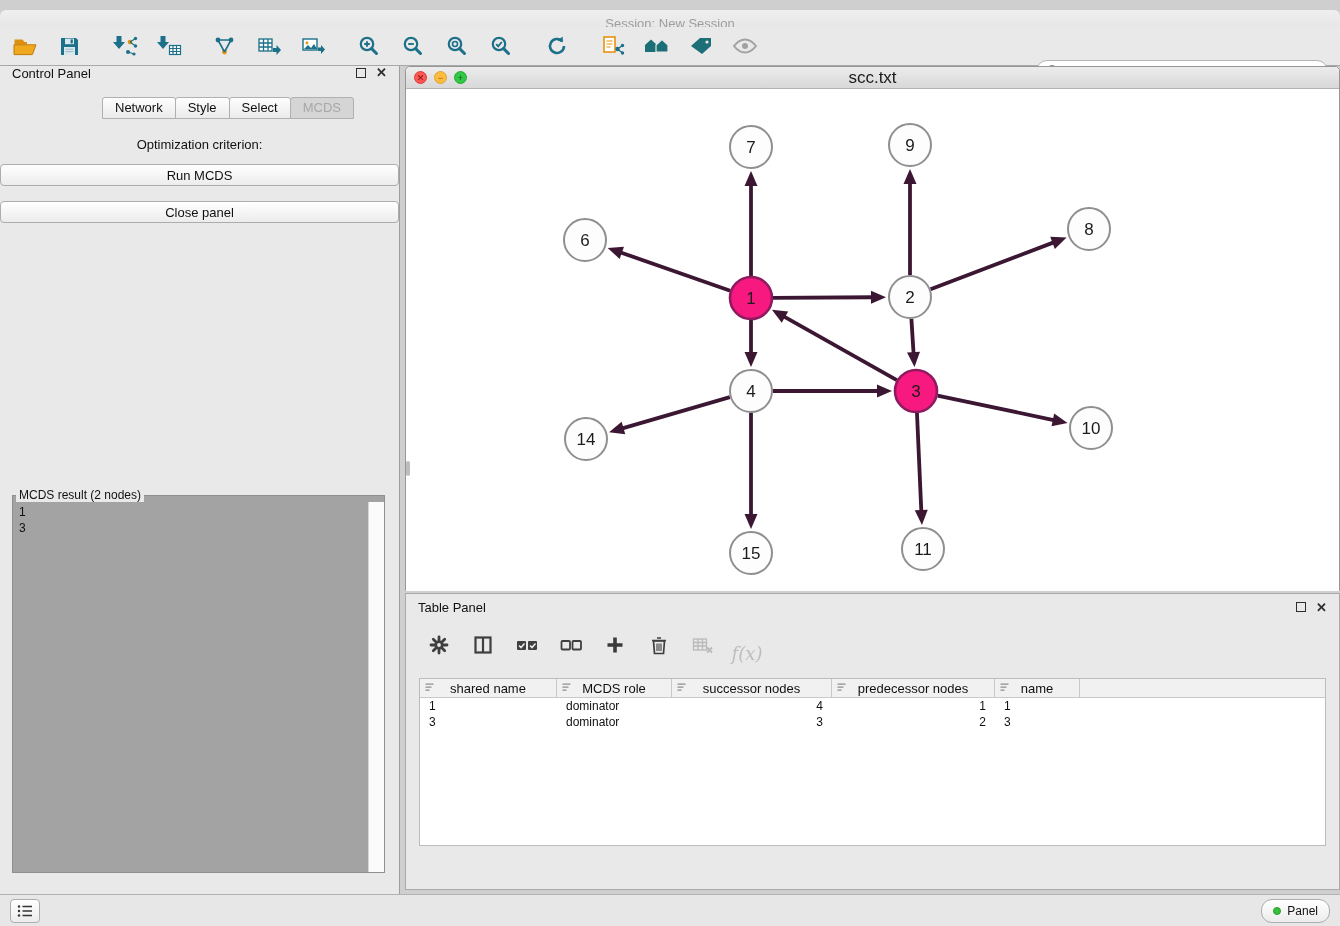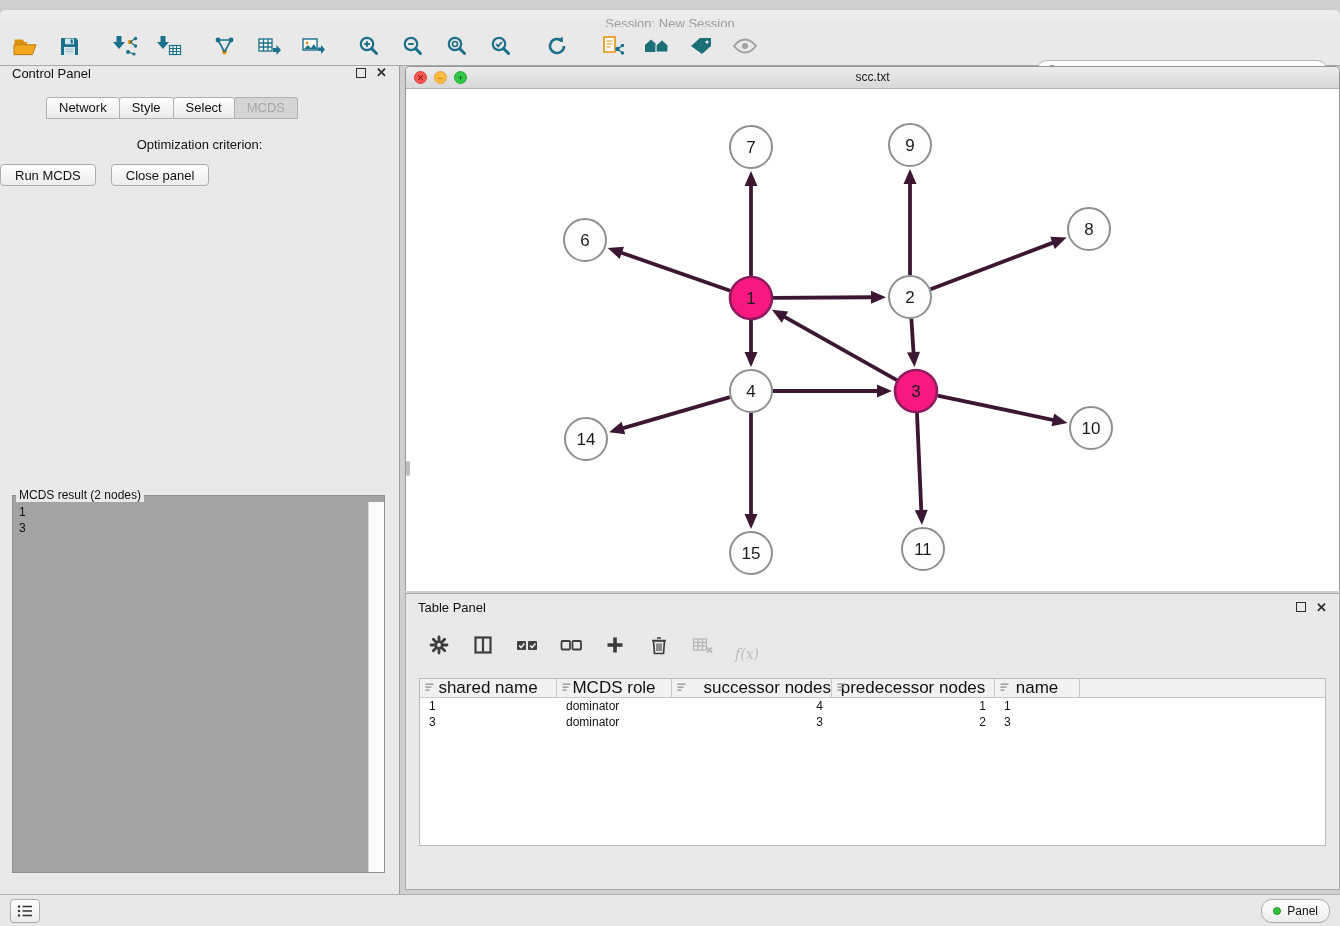--- a/index.html
+++ b/index.html
@@ -41,37 +41,37 @@
   }
   
   .control-panel{
     position:absolute;left:0;top:66px;width:400px;height:828px;
     background:#e9e9e9;border-right:1px solid #9e9e9e;box-sizing:border-box;
   }
   .panel-header{height:28px;display:flex;align-items:flex-start;padding:0 12px;font-size:13px;color:#111;}
   .panel-hdr-icons{margin-left:auto;display:flex;align-items:center;gap:10px;}
   .float-ico{width:8px;height:8px;border:1.5px solid #2e2e2e;display:inline-block;}
   .close-ico{font-size:13px;font-weight:bold;color:#2e2e2e;line-height:1;}
-  .cp-tabs{display:flex;height:22px;margin:3px 0 0 46px;}
+  .cp-tabs{display:flex;height:22px;margin:3px 0 0 102px;}
   .tab{
     padding:0 12px;line-height:20px;font-size:13px;color:#111;
     background:linear-gradient(#fefefe,#ebebeb);
     border:1px solid #b0b0b0;margin-right:-1px;border-radius:3px 3px 0 0;
     white-space:nowrap;cursor:default;
   }
   .tab.active{background:#d5d5d5;color:#a8a8a8;}
   .cp-content{padding-top:18px;}
   .opt-label{text-align:center;font-size:13px;color:#111;margin-bottom:8px;}
   .dropdown{
     width:310px;height:21px;margin:0 auto;background:#fff;
     border:1px solid #adadad;border-radius:4px;display:flex;align-items:center;
     padding:0 4px 0 8px;box-sizing:border-box;font-size:13px;color:#111;
   }
   .dropdown .stepper{margin-left:auto;display:flex;align-items:center;}
-  .cp-buttons{display:flex;justify-content:flex-start;gap:15px;margin-top:12px;}
+  .cp-buttons{display:flex;justify-content:center;gap:15px;margin-top:12px;flex-direction:column;}
   .btn{
     height:22px;padding:0 14px;font-size:13px;color:#111;
     background:linear-gradient(#ffffff,#ececec);
     border:1px solid #adadad;border-radius:4px;
     font-family:"Liberation Sans",sans-serif;cursor:default;
   }
   .result-box{
     position:absolute;left:12px;top:422px;width:373px;height:385px;
     border:1px solid #8f8f8f;background:#a3a3a3;margin:0;padding:0;box-sizing:border-box;
   }
@@ -87,41 +87,41 @@
   .net-header{
     height:21px;background:linear-gradient(#ececec,#d8d8d8);
     border-bottom:1px solid #b3b3b3;position:relative;
     border-radius:5px 5px 0 0;
   }
   .traffic{position:absolute;left:8px;top:4px;display:flex;gap:7px;}
   .tl{width:13px;height:13px;border-radius:50%;font-size:9px;line-height:13px;text-align:center;color:#5a3a00;box-sizing:border-box;}
   .tl.close{background:#fc5753;border:1px solid #dd3c38;color:#7b1513;}
   .tl.minimize{background:#fdbc40;border:1px solid #dfa336;color:#8a5d10;}
   .tl.zoom{background:#33c748;border:1px solid #27aa35;color:#0d5c17;}
-  .net-title{display:block;text-align:center;line-height:21px;font-size:12px;color:#1a1a1a;}
+  .net-title{display:block;text-align:center;line-height:21px;font-size:17px;color:#1a1a1a;}
   .net-canvas{position:relative;width:100%;height:502px;background:#fff;overflow:hidden;}
   .vscroll-artifact{position:absolute;left:0;top:372px;width:4px;height:15px;background:#bdbdbd;border-radius:2px;}
   
   .table-panel{
     position:absolute;left:405px;top:593px;width:935px;height:297px;
     background:#e9e9e9;border:1px solid #a9a9a9;box-sizing:border-box;
   }
   .tp-header{height:26px;display:flex;align-items:center;padding:0 12px;font-size:13px;color:#111;}
   .tp-toolbar{position:absolute;left:20px;top:35px;height:32px;display:flex;align-items:center;gap:18px;}
   .tp-btn{display:flex;align-items:center;justify-content:center;width:26px;height:26px;}
-  .fx{font-family:"DejaVu Serif",serif;font-style:italic;color:#bdbdbd;font-size:14px;margin-top:17px;}
+  .fx{font-family:"DejaVu Serif",serif;font-style:italic;color:#bdbdbd;font-size:18px;margin-top:17px;}
   .table-wrap{
     position:absolute;left:13px;top:84px;width:907px;height:168px;
     background:#fff;border:1px solid #bcbcbc;box-sizing:border-box;overflow:hidden;
   }
   .t-head{display:flex;height:18px;background:#f1f1f1;border-bottom:1px solid #c9c9c9;}
   .th{
     position:relative;box-sizing:border-box;border-right:1px solid #c9c9c9;
     display:flex;align-items:center;justify-content:center;
-    font-size:17px;color:#111;
+    font-size:13px;color:#111;
   }
   .th .th-icon{position:absolute;left:4px;top:3px;}
   .tr{display:flex;height:16px;}
   .td{box-sizing:border-box;padding:0 9px;font-size:12px;line-height:16px;color:#111;overflow:hidden;white-space:nowrap;}
   .tp-tabs{position:absolute;top:272px;left:50%;transform:translateX(-50%);display:flex;height:22px;}
   
   .statusbar{
     position:absolute;left:0;bottom:0;width:1340px;height:32px;
     background:#e7e7e7;border-top:1px solid #b2b2b2;
     display:flex;align-items:center;padding:0 10px;box-sizing:border-box;
@@ -460,21 +460,21 @@
           <span class="th-label">shared name</span>
         </div>
         <div class="th" style="width: 115px;">
           <span class="th-icon">
             <svg width="11" height="11" viewBox="0 0 11 11">
               <path d="M1.5 2.2h8M1.5 5.2h6M1.5 8.2h4" stroke="#8f8f8f" stroke-width="1.3"></path>
             </svg>
           </span>
           <span class="th-label">MCDS role</span>
         </div>
-        <div class="th" style="width: 160px; justify-content: flex-end;">
+        <div class="th" style="width: 160px;">
           <span class="th-icon">
             <svg width="11" height="11" viewBox="0 0 11 11">
               <path d="M1.5 2.2h8M1.5 5.2h6M1.5 8.2h4" stroke="#8f8f8f" stroke-width="1.3"></path>
             </svg>
           </span>
           <span class="th-label">successor nodes</span>
         </div>
         <div class="th" style="width: 163px;">
           <span class="th-icon">
             <svg width="11" height="11" viewBox="0 0 11 11">

